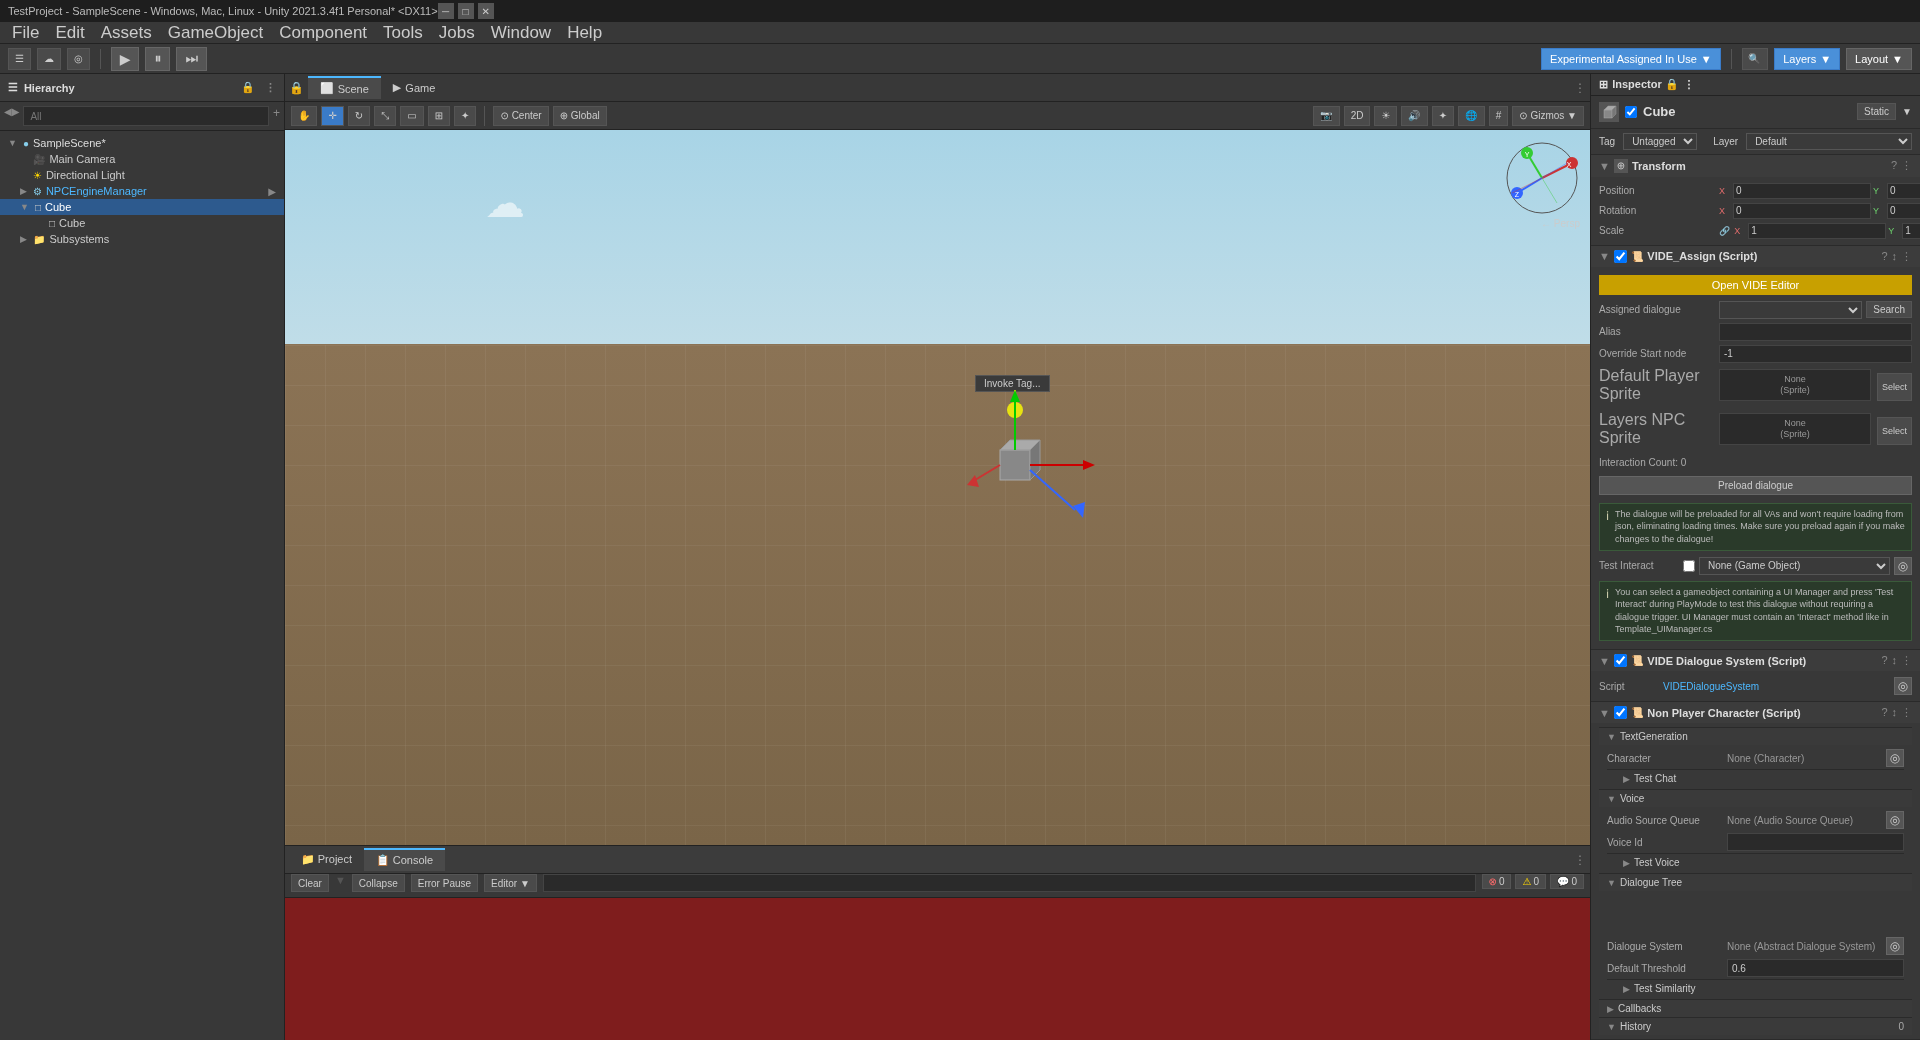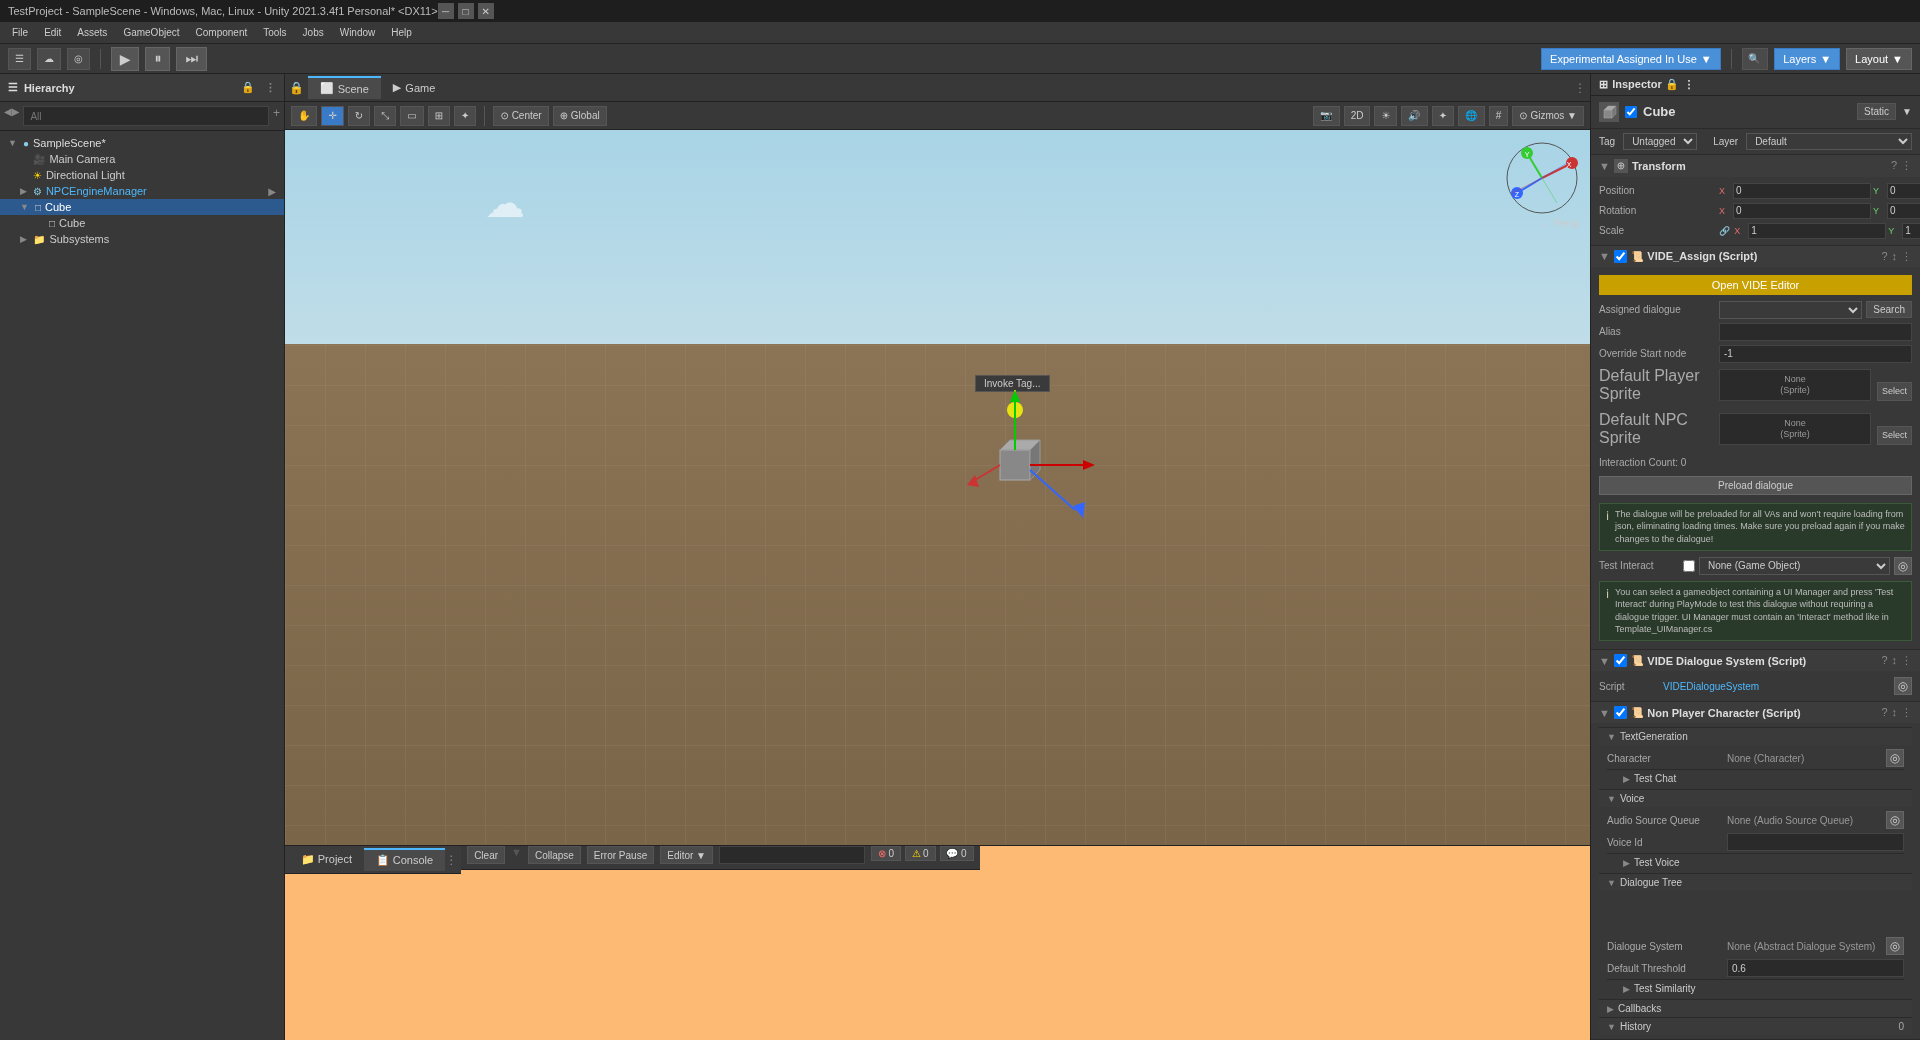--- a/index.html
+++ b/index.html
@@ -5,21 +5,21 @@
     * { box-sizing: border-box; margin: 0; padding: 0; }
     body { font-family: 'Segoe UI', Arial, sans-serif; font-size: 11px; background: #3c3c3c; color: #ccc; overflow: hidden; width: 1920px; height: 1040px; }
 
     
     #titlebar { background: #1e1e1e; height: 22px; display: flex; align-items: center; padding: 0 8px; color: #bbb; font-size: 11px; }
     #titlebar-controls { display: flex; gap: 4px; }
     .title-btn { width: 16px; height: 16px; background: #555; border: none; color: #ccc; cursor: pointer; font-size: 10px; display: flex; align-items: center; justify-content: center; }
 
     
     #menubar { background: #383838; height: 22px; display: flex; align-items: center; padding: 0 4px; border-bottom: 1px solid #222; }
-    .menu-item { padding: 2px 8px; color: #ccc; cursor: pointer; font-size: 10px; }
+    .menu-item { padding: 2px 8px; color: #ccc; cursor: pointer; font-size: 17px; }
 
     
     #toolbar { background: #383838; height: 30px; display: flex; align-items: center; padding: 0 8px; border-bottom: 1px solid #222; gap: 6px; }
     .toolbar-btn { background: #4a4a4a; border: 1px solid #555; color: #ccc; padding: 2px 6px; cursor: pointer; font-size: 10px; height: 22px; display: flex; align-items: center; }
     .toolbar-separator { width: 1px; height: 20px; background: #555; margin: 0 4px; }
     .toolbar-play { background: #555; border: 1px solid #666; color: #ccc; padding: 2px 8px; cursor: pointer; font-size: 14px; height: 24px; display: flex; align-items: center; justify-content: center; }
     .toolbar-right { margin-left: auto; display: flex; align-items: center; gap: 6px; }
     .layers-dropdown { background: #4a90d9; border: 1px solid #3a7bc8; color: #fff; padding: 2px 8px; cursor: pointer; font-size: 11px; height: 22px; display: flex; align-items: center; gap: 4px; }
 
     
@@ -46,21 +46,21 @@
     
     #scene-toolbar { background: #383838; height: 28px; display: flex; align-items: center; padding: 0 6px; border-bottom: 1px solid #222; gap: 4px; }
     .scene-tool-btn { background: #4a4a4a; border: 1px solid #555; color: #ccc; padding: 2px 6px; cursor: pointer; font-size: 10px; height: 20px; }
     .scene-tool-btn.active { background: #3a7bc8; }
 
     
     #scene-view { flex: 1; position: relative; background: linear-gradient(to bottom, #a8d4e6 0%, #c0dde8 30%, #8b7355 30%, #7a6548 100%); overflow: hidden; }
 
     
     #bottom-panels { height: 195px; display: flex; border-top: 1px solid #222; }
-    #project-console { flex: 1; background: #fdba74; display: flex; }
+    #project-console { flex: 1; background: #7f1d1d; display: flex; flex-direction: column; }
     .bottom-tabs { background: #3c3c3c; height: 28px; display: flex; align-items: center; border-bottom: 1px solid #222; padding: 0 4px; }
     .bottom-tab { padding: 4px 12px; cursor: pointer; font-size: 11px; color: #ccc; }
     .bottom-tab.active { background: #4a4a4a; border-top: 2px solid #4db8ff; }
     .bottom-content { flex: 1; padding: 4px; overflow-y: auto; display: flex; align-items: flex-start; }
     .console-toolbar { background: #383838; height: 24px; display: flex; align-items: flex-start; padding: 0 6px; border-bottom: 1px solid #222; gap: 6px; }
     .console-btn { background: #4a4a4a; border: 1px solid #555; color: #ccc; padding: 2px 6px; cursor: pointer; font-size: 10px; height: 18px; }
     .console-search { background: #2a2a2a; border: 1px solid #444; color: #ccc; padding: 2px 6px; font-size: 10px; height: 18px; flex: 1; }
 
     
     #inspector { width: 330px; background: #383838; border-left: 1px solid #222; display: flex; flex-direction: column; overflow-y: auto; }
@@ -90,21 +90,21 @@
 
     
     .vide-button { background: #c8a000; color: #fff; border: none; padding: 4px 20px; width: 100%; cursor: pointer; font-size: 11px; margin: 4px 0; }
     .assigned-dialogue-row { display: flex; align-items: center; gap: 4px; }
     .dialogue-select { background: #3a3a3a; border: 1px solid #555; color: #ccc; padding: 1px 4px; font-size: 10px; flex: 1; height: 18px; }
     .search-btn { background: #4a4a4a; border: 1px solid #555; color: #ccc; padding: 2px 6px; cursor: pointer; font-size: 10px; }
 
     .sprite-row { display: flex; align-items: center; padding: 2px 0; }
     .sprite-label { color: #aaa; font-size: 16px; width: 120px; flex-shrink: 0; }
     .sprite-box { background: #2a2a2a; border: 1px solid #444; color: #999; padding: 2px 4px; font-size: 10px; flex: 1; height: 32px; display: flex; align-items: center; justify-content: center; }
-    .sprite-select-btn { background: #4a4a4a; border: 1px solid #555; color: #ccc; padding: 1px 4px; cursor: pointer; font-size: 9px; height: 19px; align-self: flex-end; margin-left: 2px; }
+    .sprite-select-btn { background: #4a4a4a; border: 1px solid #555; color: #ccc; padding: 1px 4px; cursor: pointer; font-size: 9px; height: 28px; align-self: flex-end; margin-left: 2px; }
 
     .interaction-count { font-size: 10px; color: #aaa; padding: 2px 0; }
     .preload-btn { background: #555; border: 1px solid #666; color: #ccc; padding: 3px 8px; width: 100%; cursor: pointer; font-size: 10px; margin: 4px 0; }
 
     .info-box { background: #2a3a2a; border: 1px solid #3a5a3a; padding: 4px 6px; margin: 4px 0; display: flex; gap: 6px; font-size: 9px; color: #aaa; line-height: 1.4; }
     .info-icon { color: #cca; font-size: 12px; flex-shrink: 0; }
 
     .test-interact-row { display: flex; align-items: center; gap: 4px; padding: 2px 0; }
     .test-interact-label { color: #aaa; font-size: 10px; width: 80px; flex-shrink: 0; }
     .test-interact-checkbox { width: 12px; height: 12px; }
@@ -535,21 +535,21 @@
           <div style="flex:1; display:flex; gap:4px; align-items:flex-end;">
             <div class="sprite-box">
               <span class="none-sprite">None<br>(Sprite)</span>
             </div>
             <button class="sprite-select-btn">Select</button>
           </div>
         </div>
 
         
         <div class="sprite-row" style="margin-top:4px;">
-          <span class="sprite-label">Default NPC Sprite</span>
+          <span class="sprite-label">Layers NPC Sprite</span>
           <div style="flex:1; display:flex; gap:4px; align-items:flex-end;">
             <div class="sprite-box">
               <span class="none-sprite">None<br>(Sprite)</span>
             </div>
             <button class="sprite-select-btn">Select</button>
           </div>
         </div>
 
         
         <div class="prop-row" style="margin-top:4px;">

